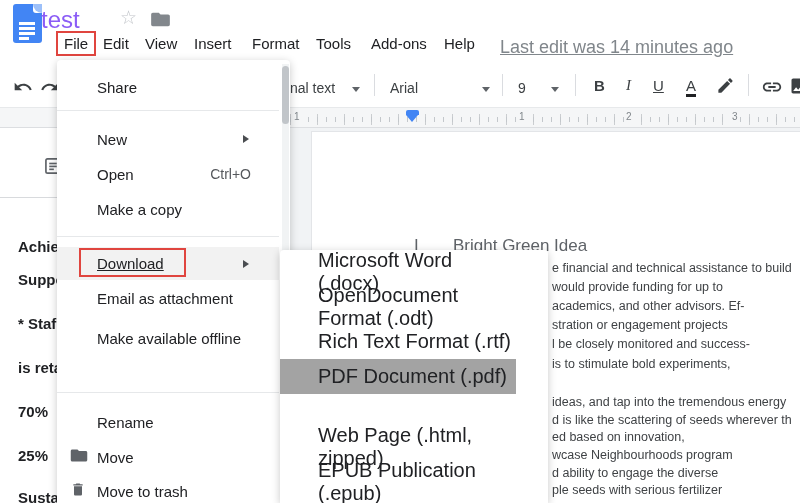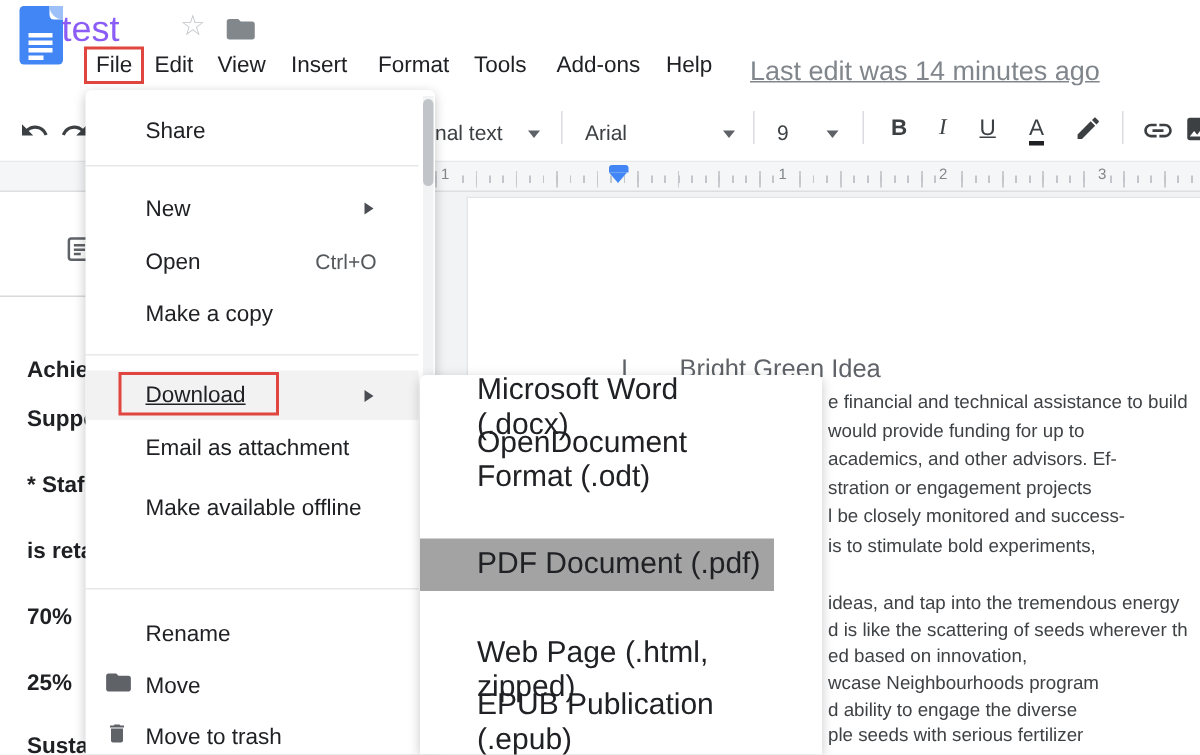--- a/index.html
+++ b/index.html
@@ -264,20 +264,23 @@
   <div class="fm-scroll-thumb"></div>
 </div>
 
 <div class="abs dl-menu">
   <div class="dm-row" style="top:4px;">
     <span>Microsoft Word (.docx)</span>
   </div>
   <div class="dm-row" style="top:39px;">
     <span>OpenDocument Format (.odt)</span>
   </div>
+  <div class="dm-row" style="top:74px;">
+    <span>Rich Text Format (.rtf)</span>
+  </div>
   <div class="dm-row hl" style="top:109px;">
     <span>PDF Document (.pdf)</span>
   </div>
   <div class="dm-row" style="top:179px;">
     <span>Web Page (.html, zipped)</span>
   </div>
   <div class="dm-row" style="top:214px;">
     <span>EPUB Publication (.epub)</span>
   </div>
 </div>

